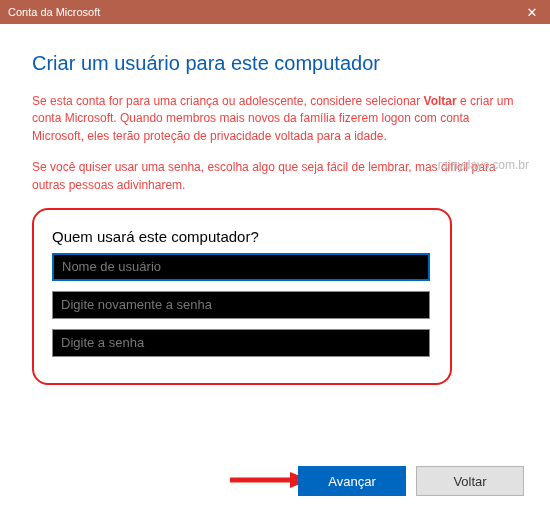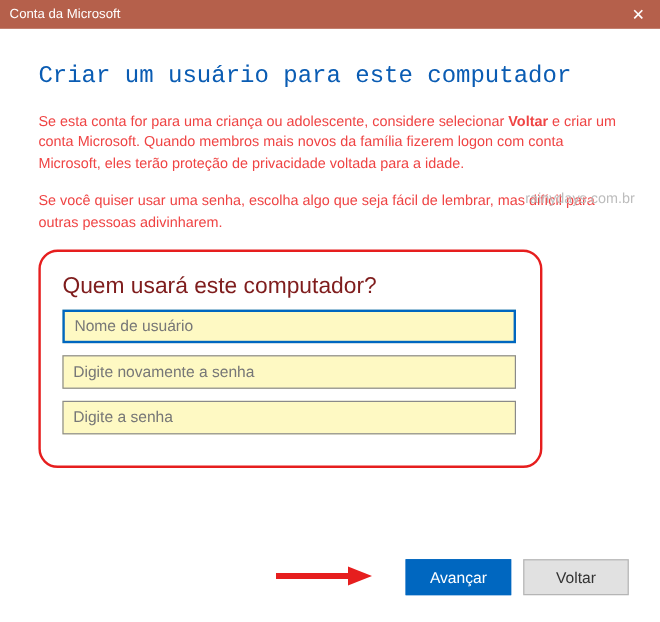--- a/index.html
+++ b/index.html
@@ -1,29 +1,29 @@
 <!DOCTYPE html>
 <html><head>
   <meta charset="utf-8">
   <style>
     * { margin: 0; padding: 0; box-sizing: border-box; }
     body { font-family: "Segoe UI", Tahoma, sans-serif; width: 550px; height: 518px; background: #fff; position: relative; }
     .titlebar { background: #b5604b; height: 24px; display: flex; align-items: center; justify-content: space-between; padding: 0 8px; color: #fff; font-size: 11px; gap: 12px; }
     .titlebar .close { width: 20px; text-align: center; font-size: 13px; }
     .content { padding: 28px 32px 0 32px; color: #333; }
-    .heading { font-size: 20px; font-weight: 400; color: #0a5cb3; margin-bottom: 18px; font-family: Liberation Mono, monospace; }
+    .heading { font-size: 20px; font-weight: 400; color: #0a5cb3; margin-bottom: 18px; }
     .para { font-size: 12px; line-height: 1.45; color: #ef4444; margin-bottom: 14px; }
     .para .bold { font-weight: 700; }
     .watermark { font-size: 12px; color: #bdbdbd; position: absolute; right: 21px; top: 158px; }
     .formbox { border: 2.5px solid #e61e1e; border-radius: 16px; padding: 14px 18px 16px 18px; margin-top: 4px; width: 420px; }
-    .label { font-size: 19px; color: #7f1d1d; margin-bottom: 8px; margin-top: 4px; }
-    .field { width: 378px; height: 28px; border: 1px solid #8a8a8a; padding: 0 8px; font-size: 13px; color: #777; display: flex; align-items: center; margin-bottom: 10px; background: #fef9c3; }
+    .label { font-size: 15px; color: #000000; margin-bottom: 8px; margin-top: 4px; }
+    .field { width: 378px; height: 28px; border: 1px solid #8a8a8a; padding: 0 8px; font-size: 13px; color: #777; display: flex; align-items: center; margin-bottom: 10px; background: #000000; }
     .field.active { border: 2px solid #0067c0; }
     .footer { position: absolute; bottom: 22px; right: 26px; display: flex; gap: 10px; }
-    .btn { width: 88px; height: 30px; border: 1px solid #b5b5b5; font-size: 13px; display: flex; align-items: center; justify-content: center; cursor: pointer; text-align: center; }
+    .btn { width: 108px; height: 30px; border: 1px solid #b5b5b5; font-size: 13px; display: flex; align-items: center; justify-content: center; cursor: pointer; text-align: center; }
     .btn.primary { background: #0067c0; color: #fff; border: 1px solid #0067c0; }
     .btn.secondary { background: #e1e1e1; color: #333; }
     .arrow { position: absolute; bottom: 28px; left: 230px; }
   </style>
 </head>
 <body>
 
 <div class="titlebar">
   <span>Conta da Microsoft</span>
   <span class="close">✕</span>

